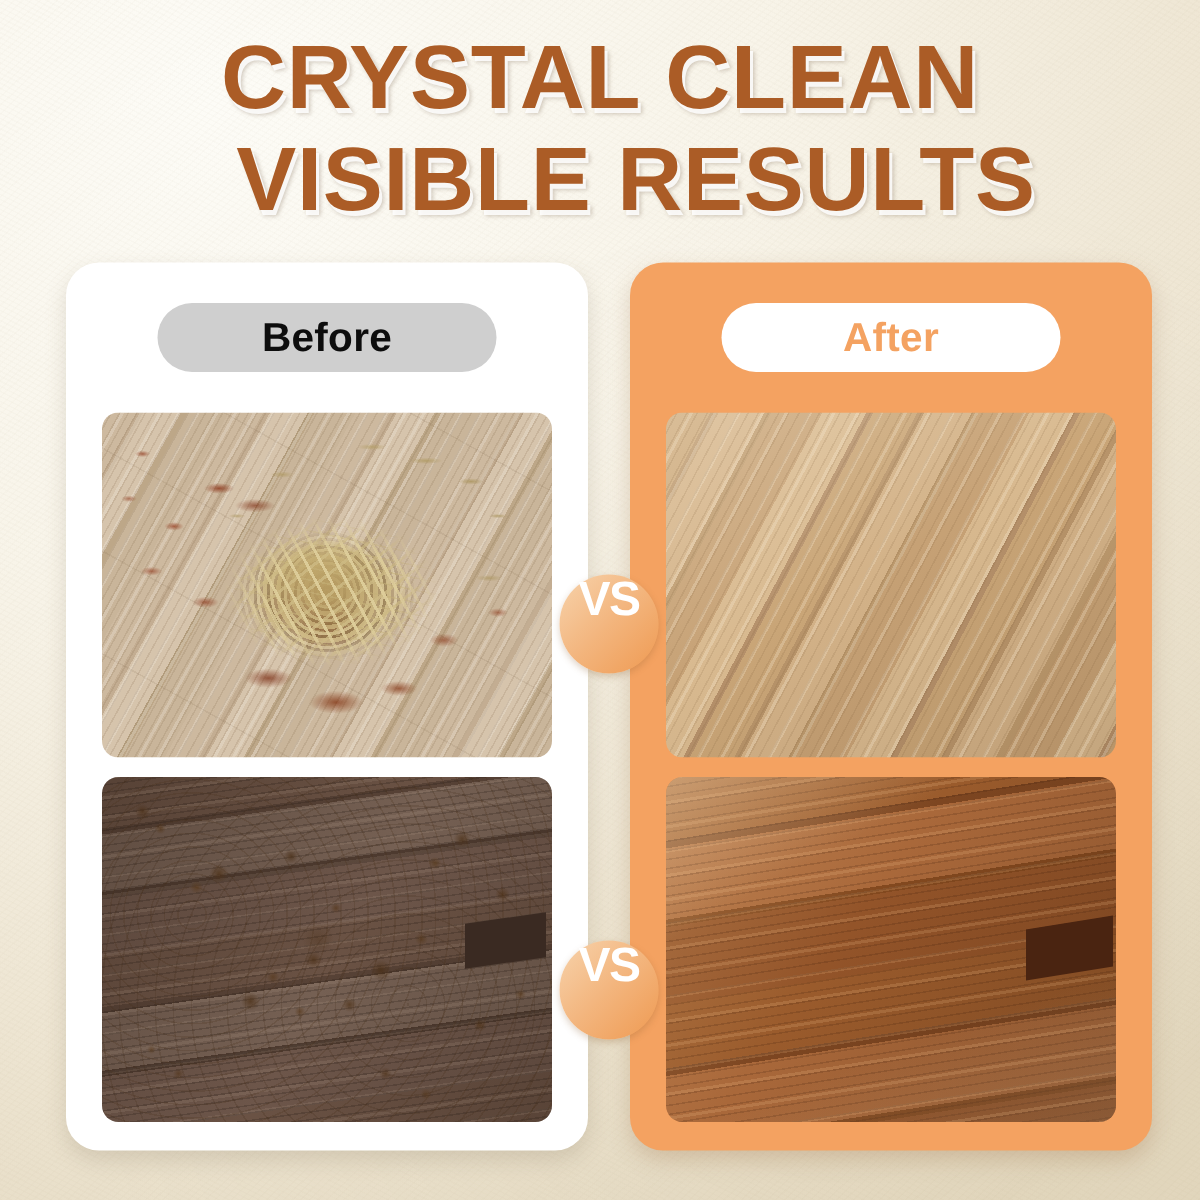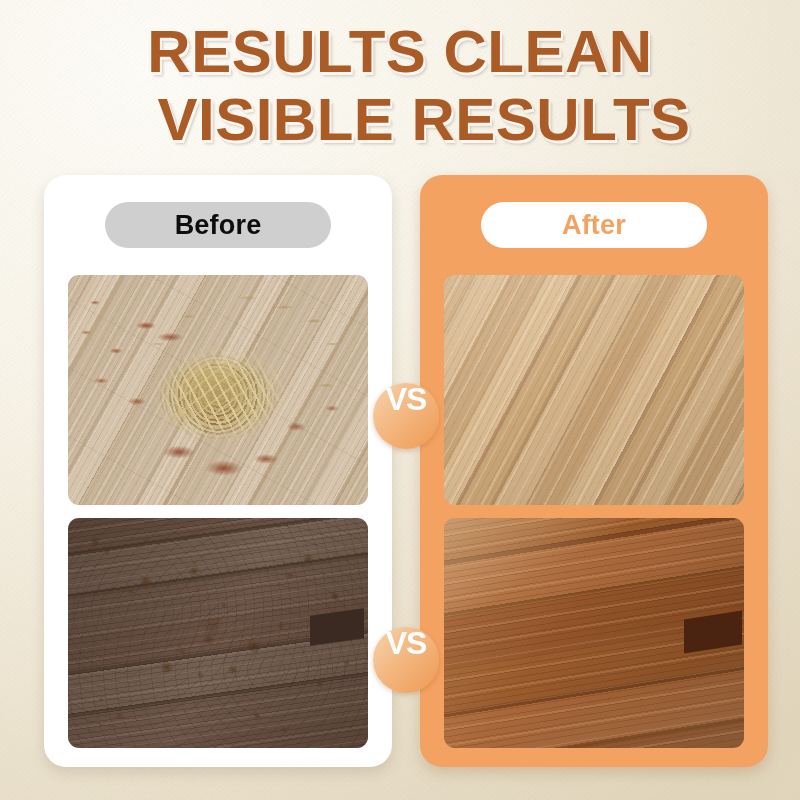--- a/index.html
+++ b/index.html
@@ -295,21 +295,21 @@
   }
   #vs-top    { top: 208px; }
   #vs-bottom { top: 452px; }
 </style>
 </head>
 <body>
 
 <div id="grain"></div>
 
 <div id="headline">
-  <span class="hl l1">RESULTS CLEAN</span>
+  <span class="hl l1">CRYSTAL CLEAN</span>
   <span class="hl l2">VISIBLE RESULTS</span>
 </div>
 
 <div id="compare">
 
   <div class="panel" id="panel-before">
     <div class="pill" id="pill-before">
       <span>Before</span>
     </div>
 

